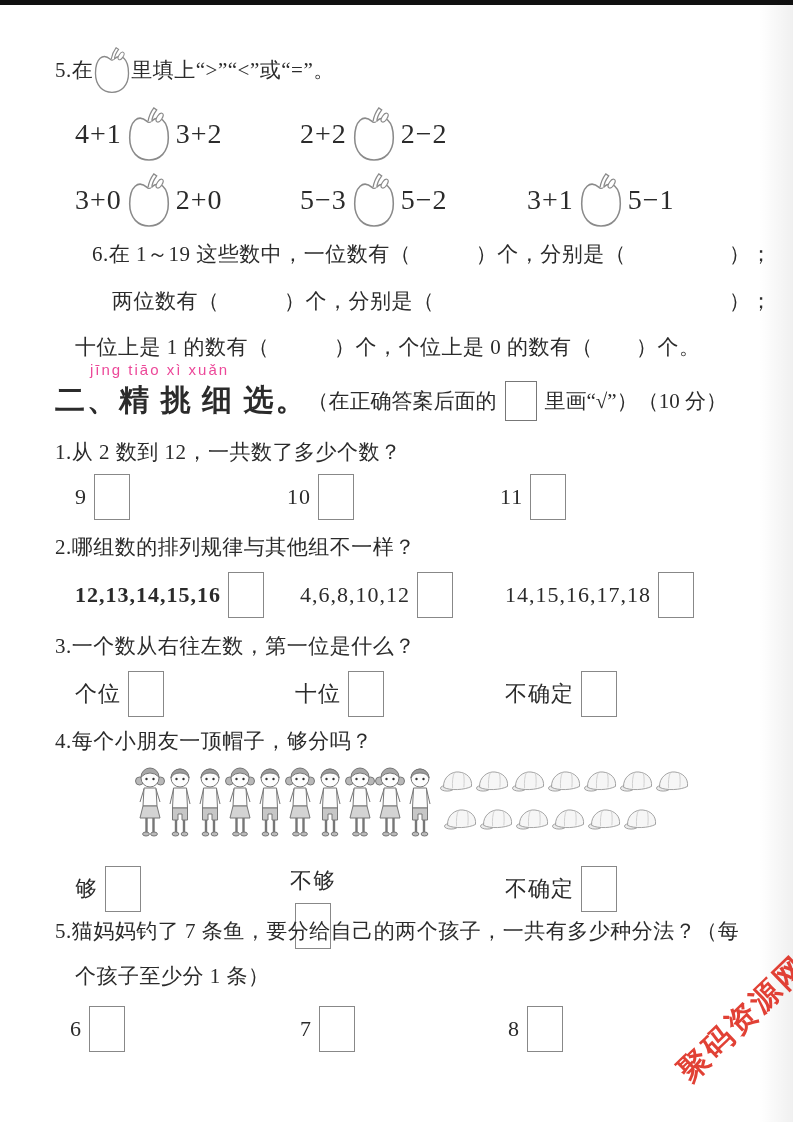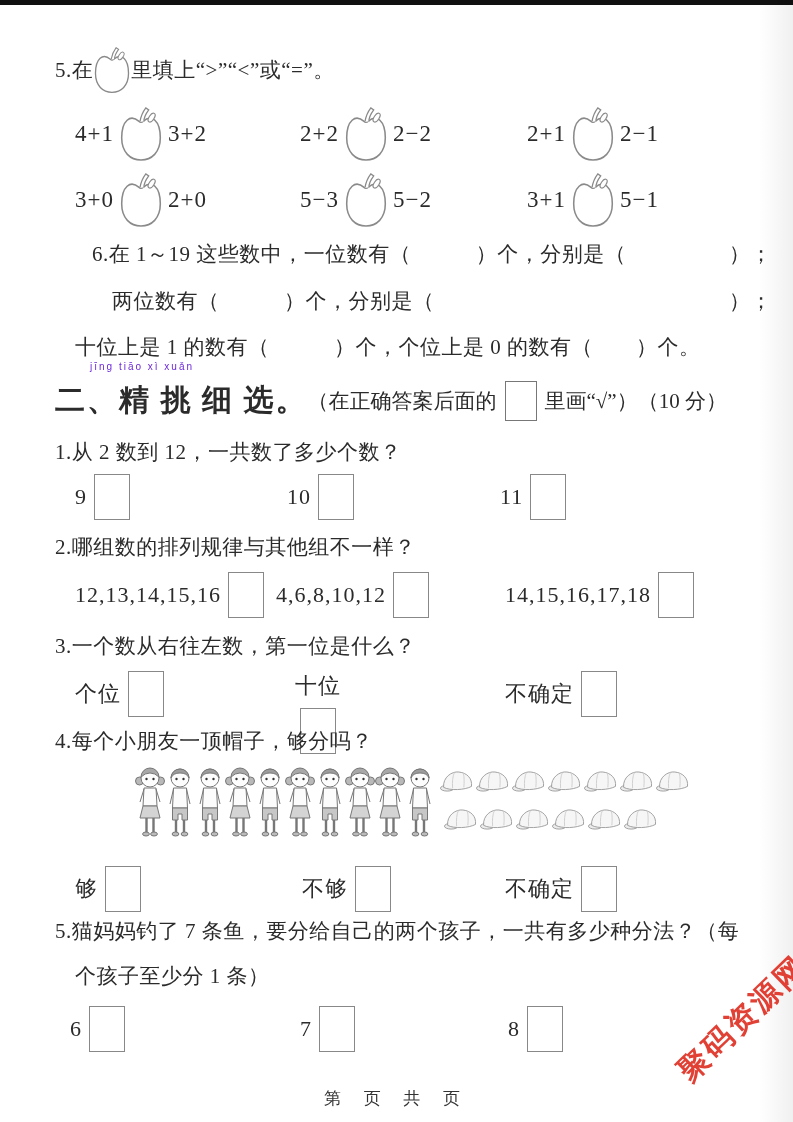--- a/index.html
+++ b/index.html
@@ -4,25 +4,25 @@
 <style>
   html,body{margin:0;padding:0;background:#e9e9e9;}
   .page{position:relative;width:793px;height:1122px;background:#fff;margin:0 auto;
         font-family:"Liberation Serif",serif;color:#2b2b2b;overflow:hidden;}
   .topbar{position:absolute;left:0;top:0;width:100%;height:5px;background:#101010;}
   .scan-edge{position:absolute;right:0;top:0;width:34px;height:100%;
              background:linear-gradient(to right,rgba(0,0,0,0),rgba(0,0,0,0.06));pointer-events:none;}
   .abs{position:absolute;}
   .line{font-size:21px;letter-spacing:0.5px;white-space:nowrap;}
   .flexrow{display:flex;align-items:center;}
-  .expr{font-size:23px;letter-spacing:1px;text-align:center;}
+  .expr{font-size:28px;letter-spacing:1px;text-align:center;}
   .cmp{display:flex;align-items:center;gap:4px;}
   .apple{flex:0 0 auto;}
   .between{display:flex;justify-content:space-between;margin-left:37px;}
-  .pinyin{font-family:"Liberation Sans",sans-serif;font-size:10px;color:#6d28d9;letter-spacing:2px;}
+  .pinyin{font-family:"Liberation Sans",sans-serif;font-size:15px;color:#ec4899;letter-spacing:2px;}
   .sec-title{font-weight:bold;font-size:30px;letter-spacing:2px;}
   .sec-sub{font-size:21px;}
   .inline-box{display:inline-block;width:30px;height:38px;border:1.5px solid #777;
               background:#fff;vertical-align:middle;margin:0 8px;}
   .opt{display:flex;align-items:center;gap:7px;}
   .opt-label{font-size:22px;letter-spacing:1px;}
   .cbox{display:inline-block;width:34px;height:44px;border:1.5px solid #888;background:#fff;}
   .kids{display:flex;align-items:flex-end;}
   .hats-row{display:flex;}
   .footer{width:100%;text-align:center;font-family:"Liberation Sans",sans-serif;
@@ -95,27 +95,20 @@
       </svg>
     <span class="expr">3+2</span>
   </div>
   <div class="abs cmp" style="left:300px;top:106px;">
     <span class="expr">2+2</span>
     <svg class="apple" width="46" height="56">
         <use href="#apple"></use>
       </svg>
     <span class="expr">2−2</span>
   </div>
-  <div class="abs cmp" style="left:527px;top:106px;">
-    <span class="expr">2+1</span>
-    <svg class="apple" width="46" height="56">
-        <use href="#apple"></use>
-      </svg>
-    <span class="expr">2−1</span>
-  </div>
 
   <div class="abs cmp" style="left:75px;top:172px;">
     <span class="expr">3+0</span>
     <svg class="apple" width="46" height="56">
         <use href="#apple"></use>
       </svg>
     <span class="expr">2+0</span>
   </div>
   <div class="abs cmp" style="left:300px;top:172px;">
     <span class="expr">5−3</span>
@@ -158,39 +151,39 @@
   <div class="abs opt" style="left:287px;top:474px;">
     <span class="opt-label">10</span>
     <span class="cbox"></span>
   </div>
   <div class="abs opt" style="left:500px;top:474px;">
     <span class="opt-label">11</span>
     <span class="cbox"></span>
   </div>
 
   <div class="abs line" style="left:55px;top:533px;">2.哪组数的排列规律与其他组不一样？</div>
-  <div class="abs opt" style="left:75px;top:572px;">
+  <div class="abs opt" style="left:75px;top:572px;font-weight:bold;">
     <span class="opt-label">12,13,14,15,16</span>
     <span class="cbox"></span>
   </div>
-  <div class="abs opt" style="left:276px;top:572px;">
+  <div class="abs opt" style="left:300px;top:572px;">
     <span class="opt-label">4,6,8,10,12</span>
     <span class="cbox"></span>
   </div>
   <div class="abs opt" style="left:505px;top:572px;">
     <span class="opt-label">14,15,16,17,18</span>
     <span class="cbox"></span>
   </div>
 
   <div class="abs line" style="left:55px;top:632px;">3.一个数从右往左数，第一位是什么？</div>
   <div class="abs opt" style="left:75px;top:671px;">
     <span class="opt-label">个位</span>
     <span class="cbox"></span>
   </div>
-  <div class="abs opt" style="left:295px;top:671px;flex-direction:column;">
+  <div class="abs opt" style="left:295px;top:671px;">
     <span class="opt-label">十位</span>
     <span class="cbox"></span>
   </div>
   <div class="abs opt" style="left:505px;top:671px;">
     <span class="opt-label">不确定</span>
     <span class="cbox"></span>
   </div>
 
   <div class="abs line" style="left:55px;top:727px;">4.每个小朋友一顶帽子，够分吗？</div>
 
@@ -271,21 +264,21 @@
             <use href="#cap"></use>
           </svg>
       </div>
     </div>
   </div>
 
   <div class="abs opt" style="left:75px;top:866px;">
     <span class="opt-label">够</span>
     <span class="cbox"></span>
   </div>
-  <div class="abs opt" style="left:302px;top:866px;">
+  <div class="abs opt" style="left:290px;top:866px;flex-direction:column;">
     <span class="opt-label">不够</span>
     <span class="cbox"></span>
   </div>
   <div class="abs opt" style="left:505px;top:866px;">
     <span class="opt-label">不确定</span>
     <span class="cbox"></span>
   </div>
 
   <div class="abs line" style="left:55px;top:917px;">5.猫妈妈钓了 7 条鱼，要分给自己的两个孩子，一共有多少种分法？（每</div>
   <div class="abs line" style="left:75px;top:962px;">个孩子至少分 1 条）</div>
@@ -296,15 +289,14 @@
   </div>
   <div class="abs opt" style="left:300px;top:1006px;">
     <span class="opt-label">7</span>
     <span class="cbox"></span>
   </div>
   <div class="abs opt" style="left:508px;top:1006px;">
     <span class="opt-label">8</span>
     <span class="cbox"></span>
   </div>
 
-  <div class="abs footer" style="left:0;top:1087px;">第 页 共 页</div>
   <div class="abs watermark" style="left: 648px; top: 998px; width: 190px; color: rgb(224, 55, 43);" id="wm">聚码资源网</div>
 </div>
 
 </body></html>

